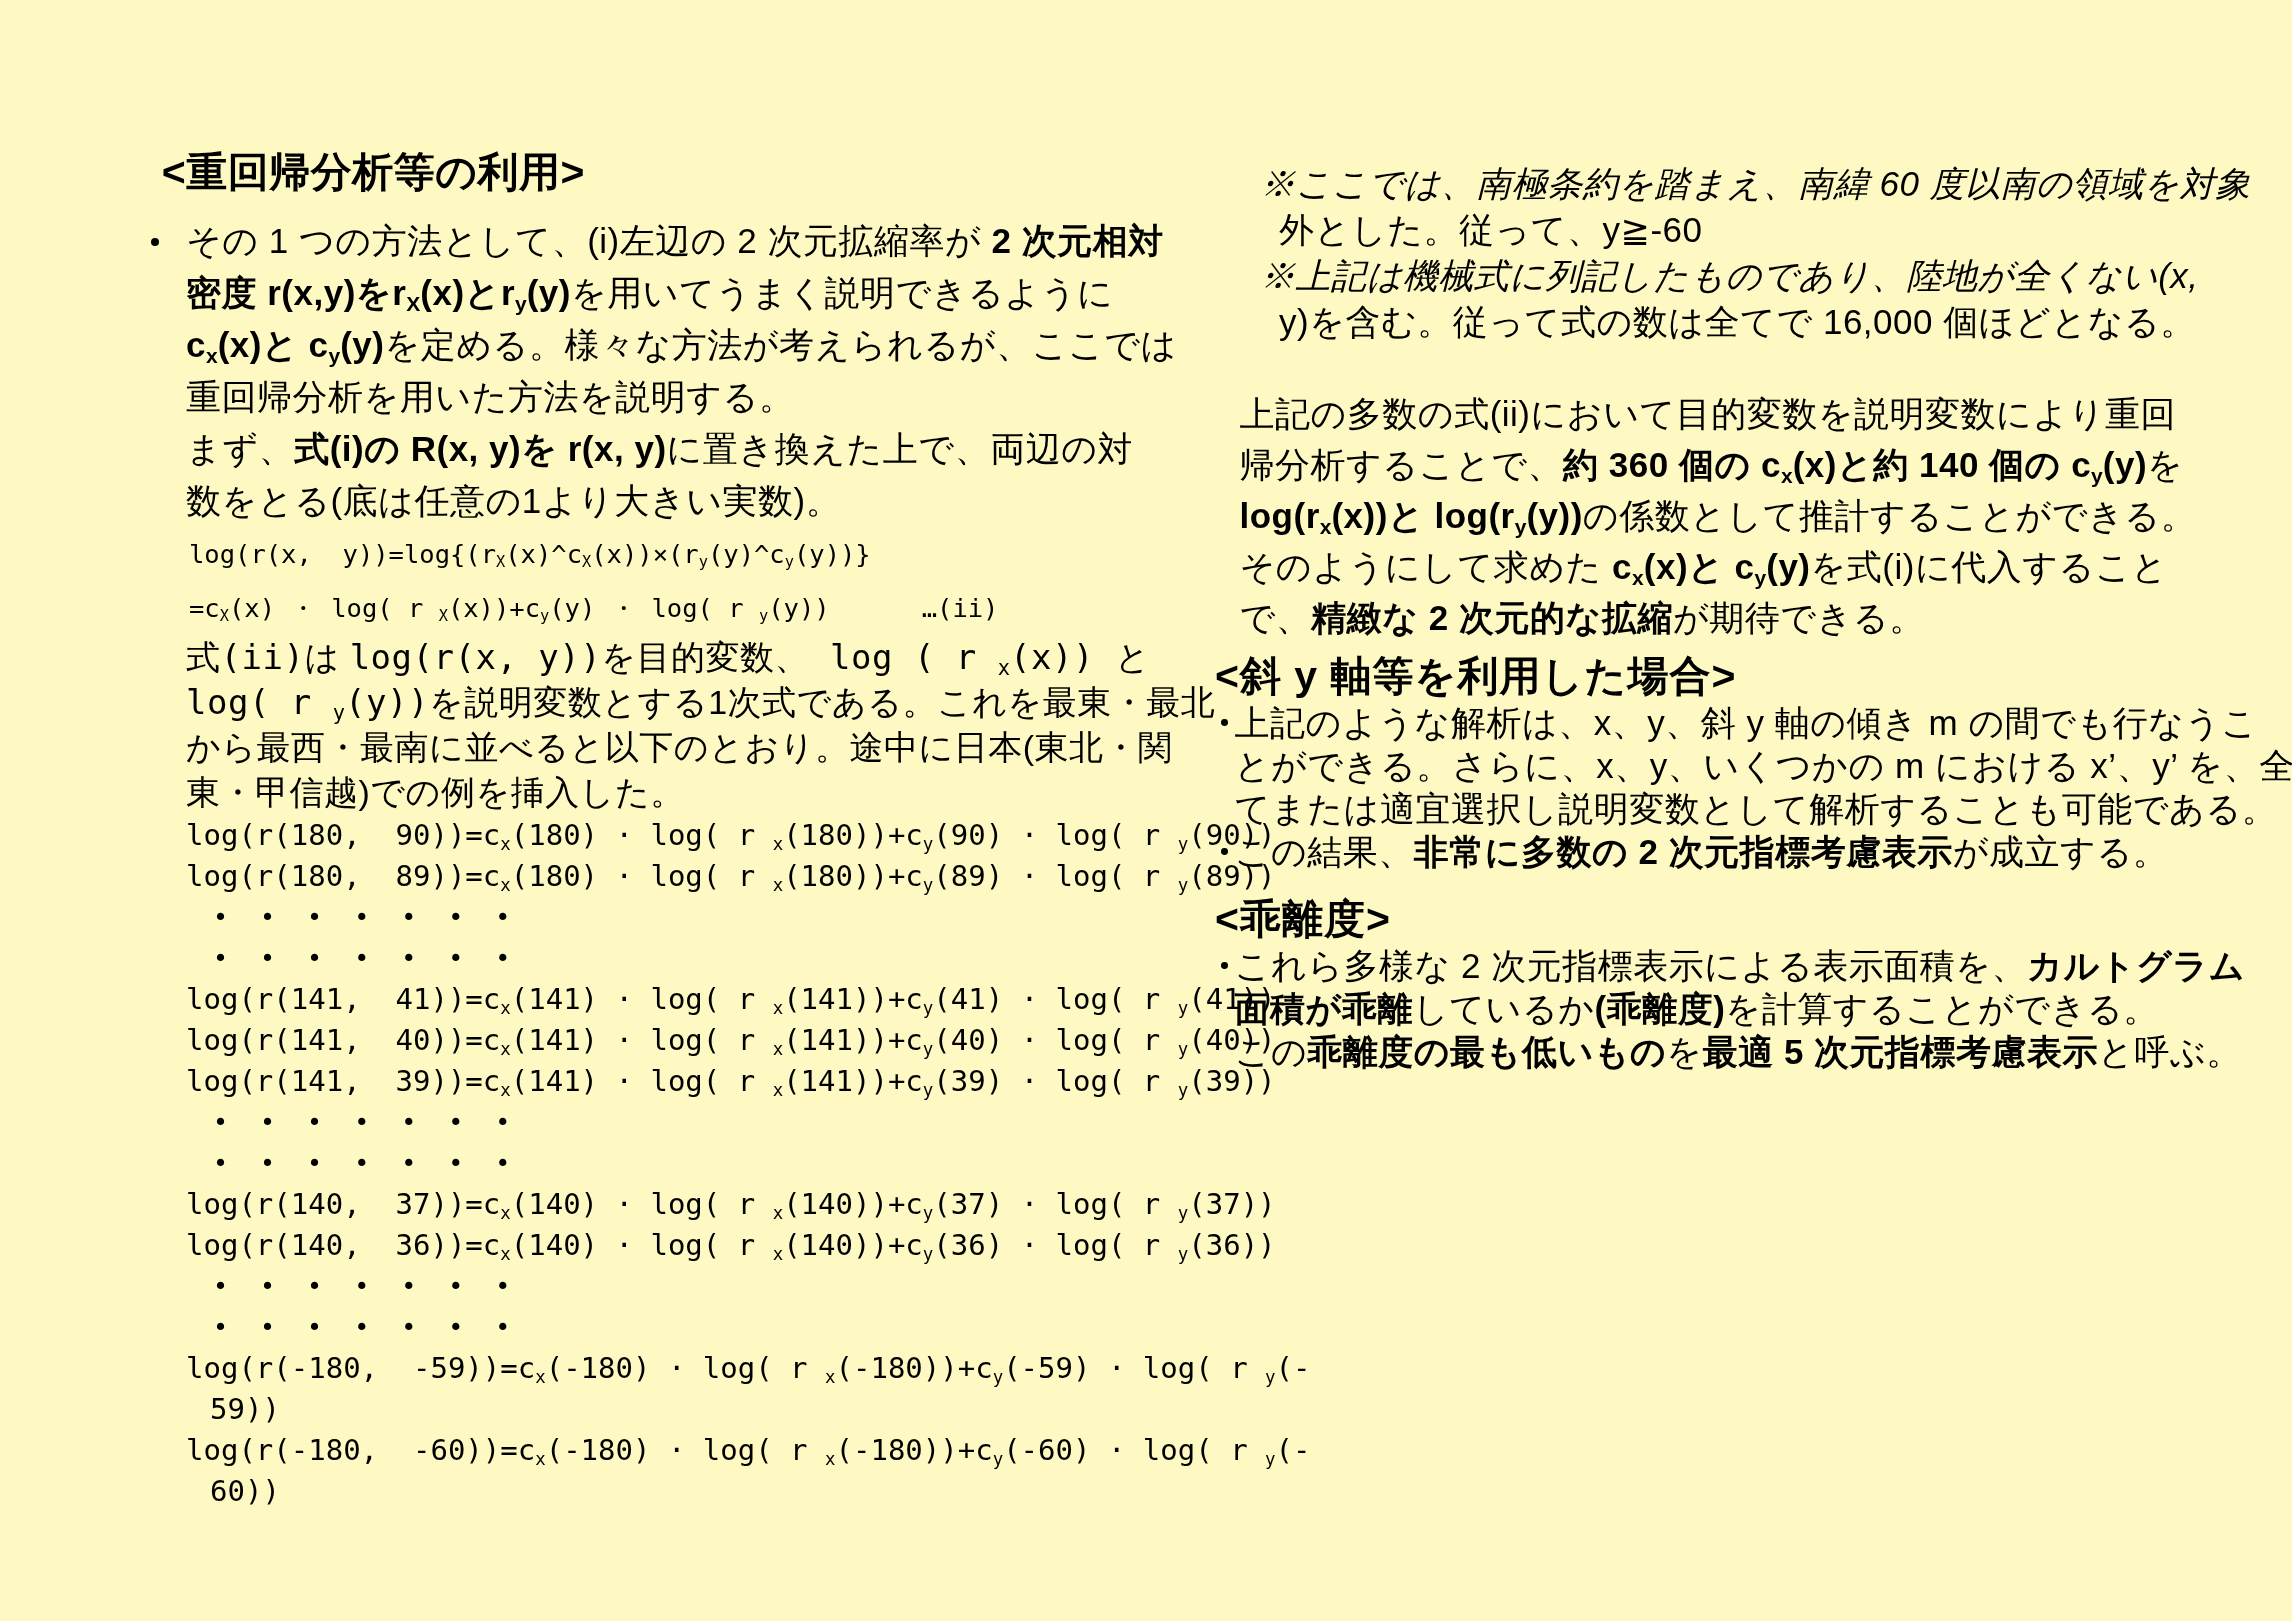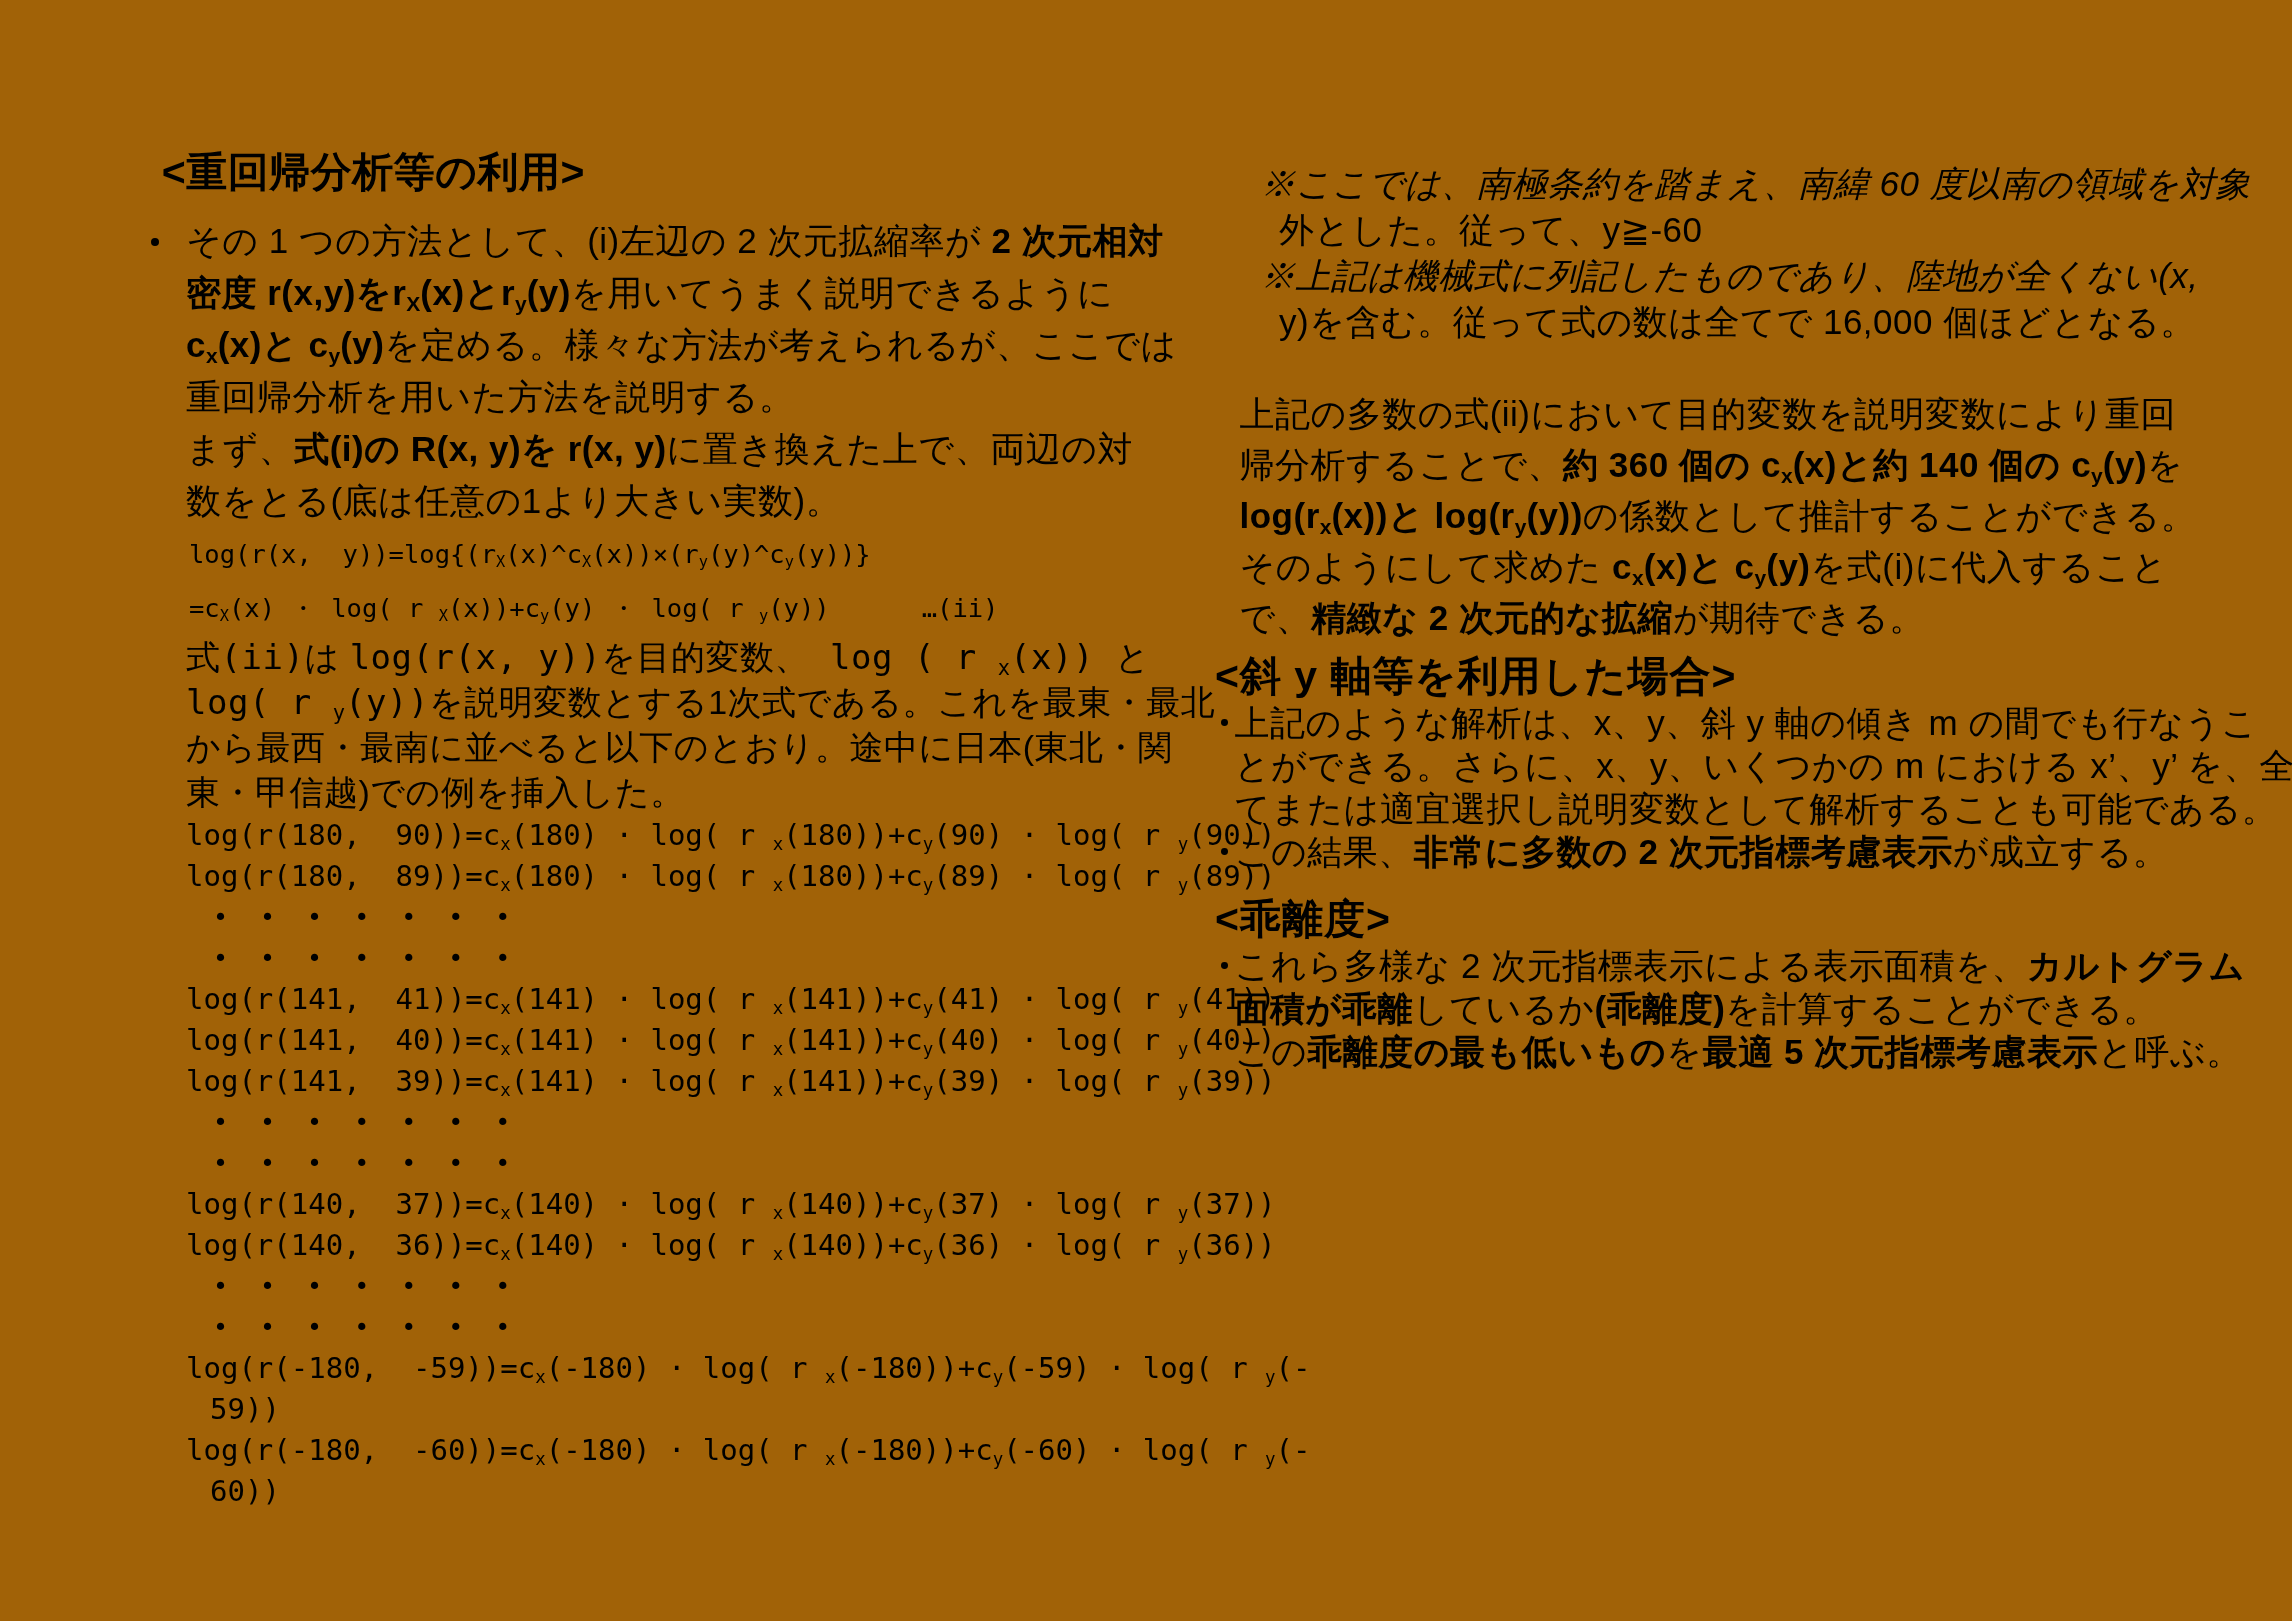--- a/index.html
+++ b/index.html
@@ -3,21 +3,21 @@
 <meta charset="utf-8">
 <style>
   html,body{margin:0;padding:0;}
   body{
     width:2293px;height:1621px;
     background:#ffffff;
     font-family:"Liberation Sans", sans-serif;
     color:#000000;
     overflow:hidden;
   }
-  .page{position:relative;width:2293px;height:1621px;background:#a16207;}
+  .page{position:relative;width:2293px;height:1621px;background:#fef9c3;}
   .col{position:absolute;}
   .col-left{left:149px;top:147px;width:1019px;}
   .col-right{left:1215px;top:147px;width:1049px;}
   .line{position:relative;white-space:pre;letter-spacing:0.5px;}
   .b{font-weight:700;}
   .m{font-family:"DejaVu Sans Mono", monospace;}
   .s{font-size:0.6em;vertical-align:-0.28em;letter-spacing:0;line-height:0;}
   sub{line-height:0;}
 
   

